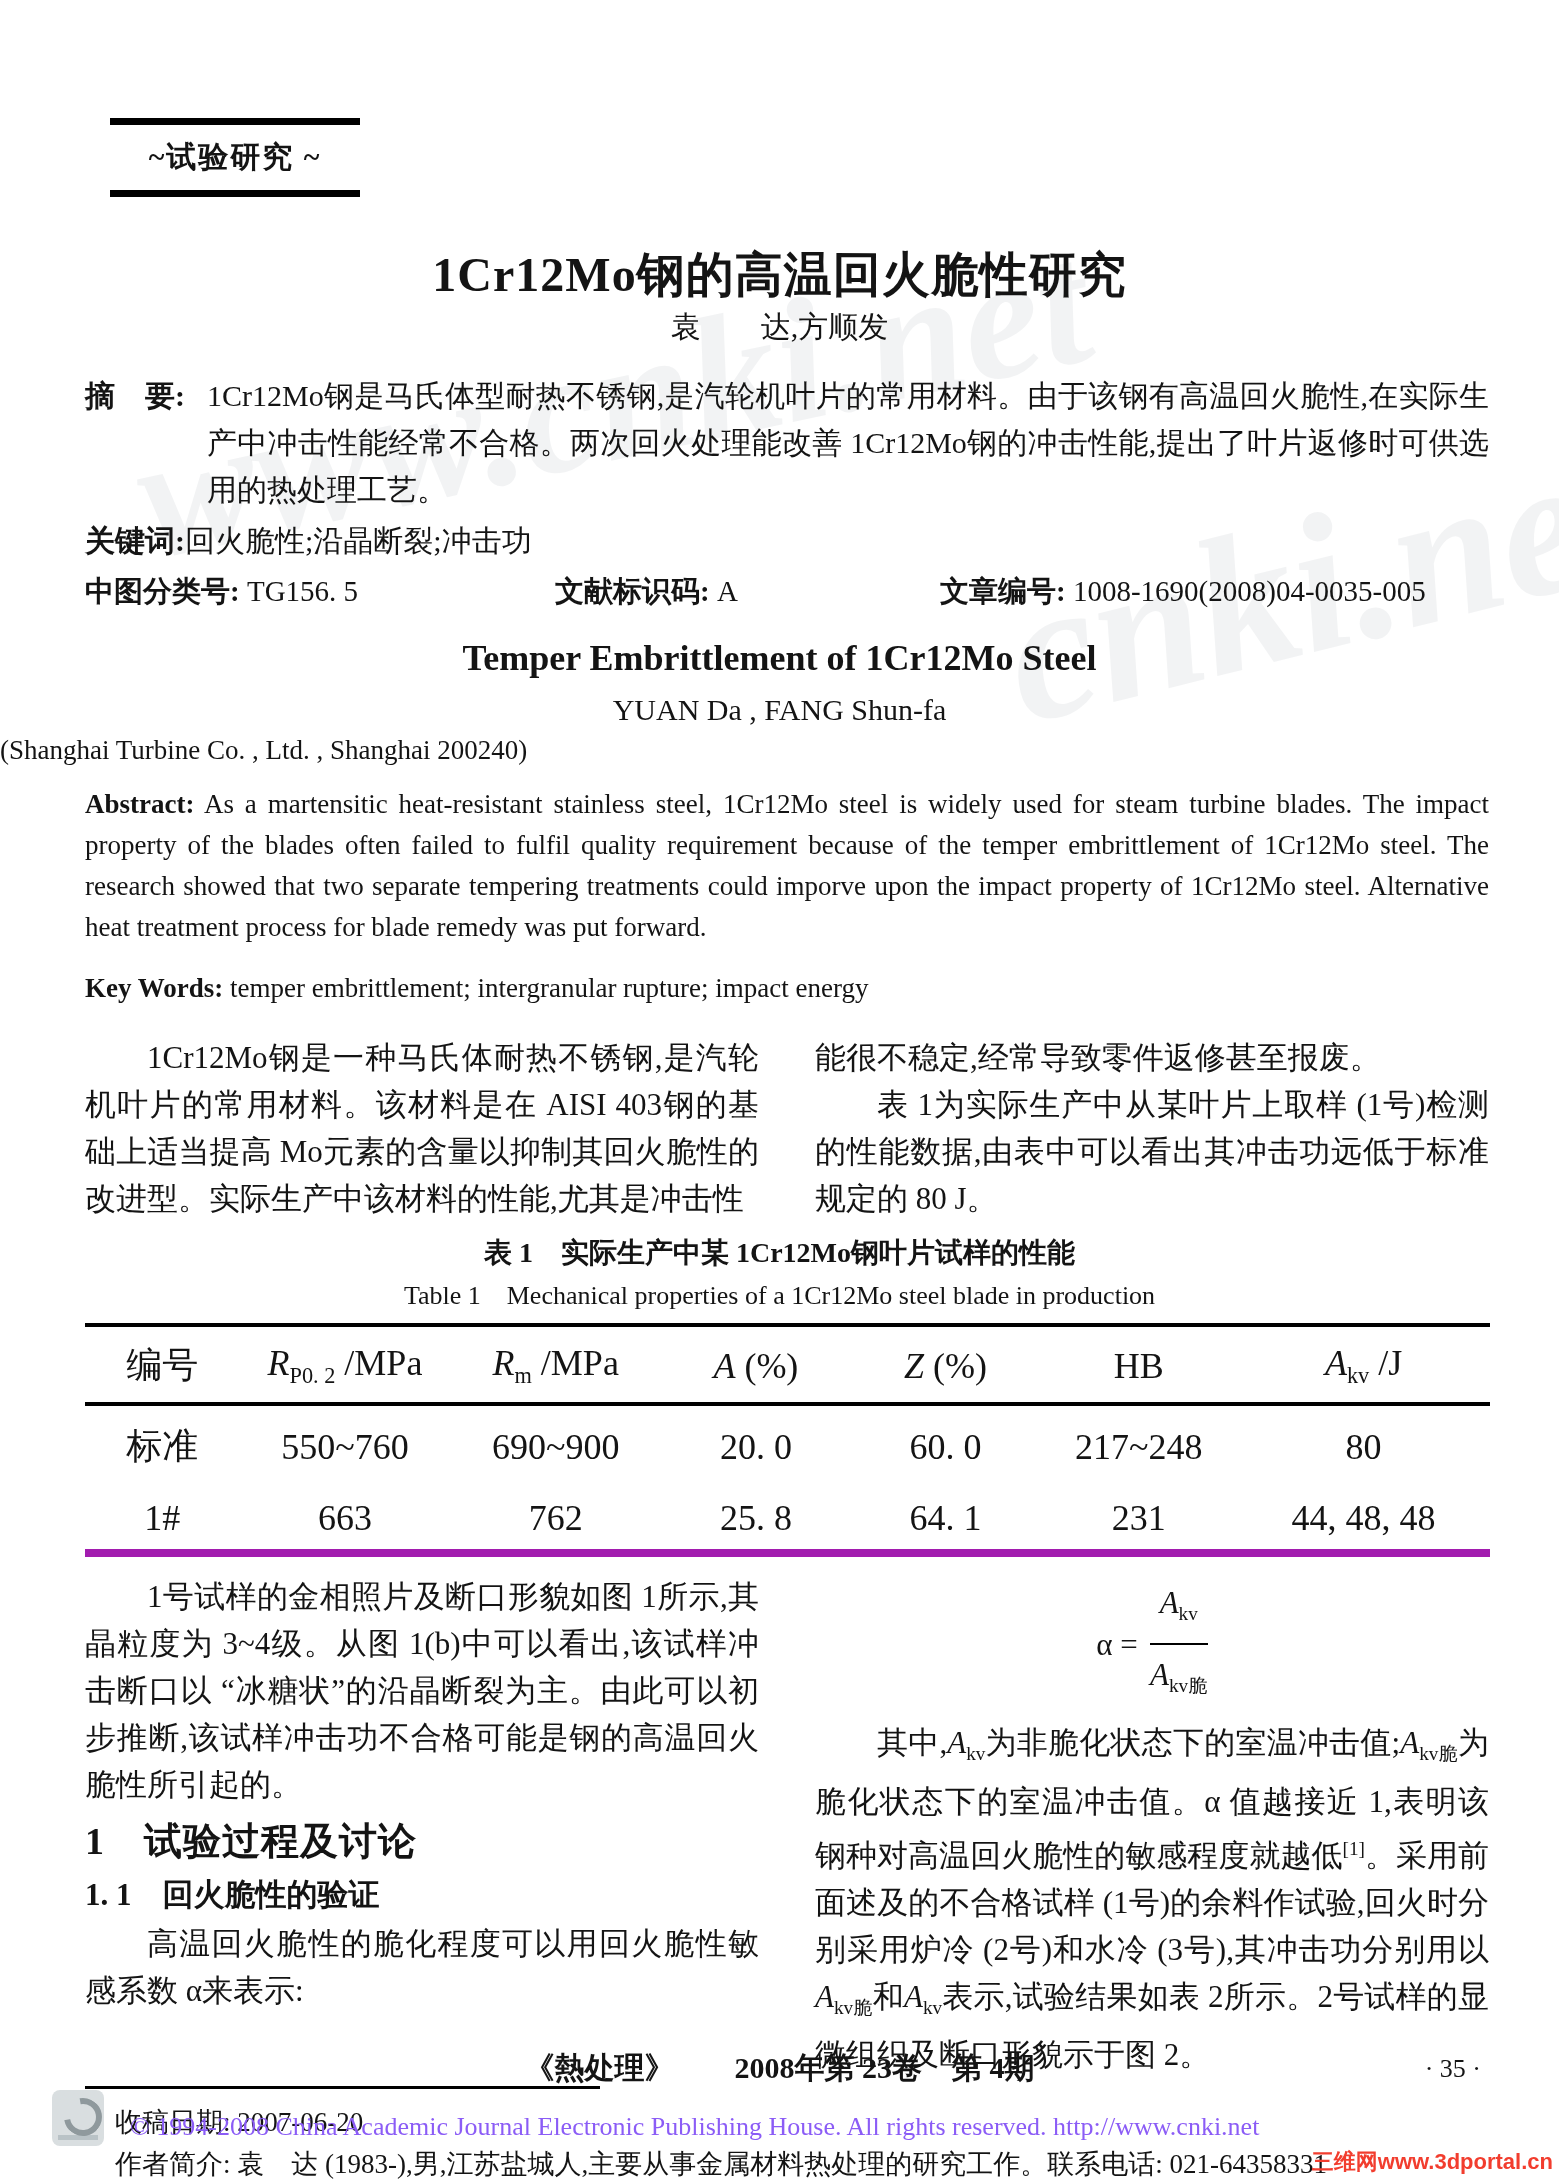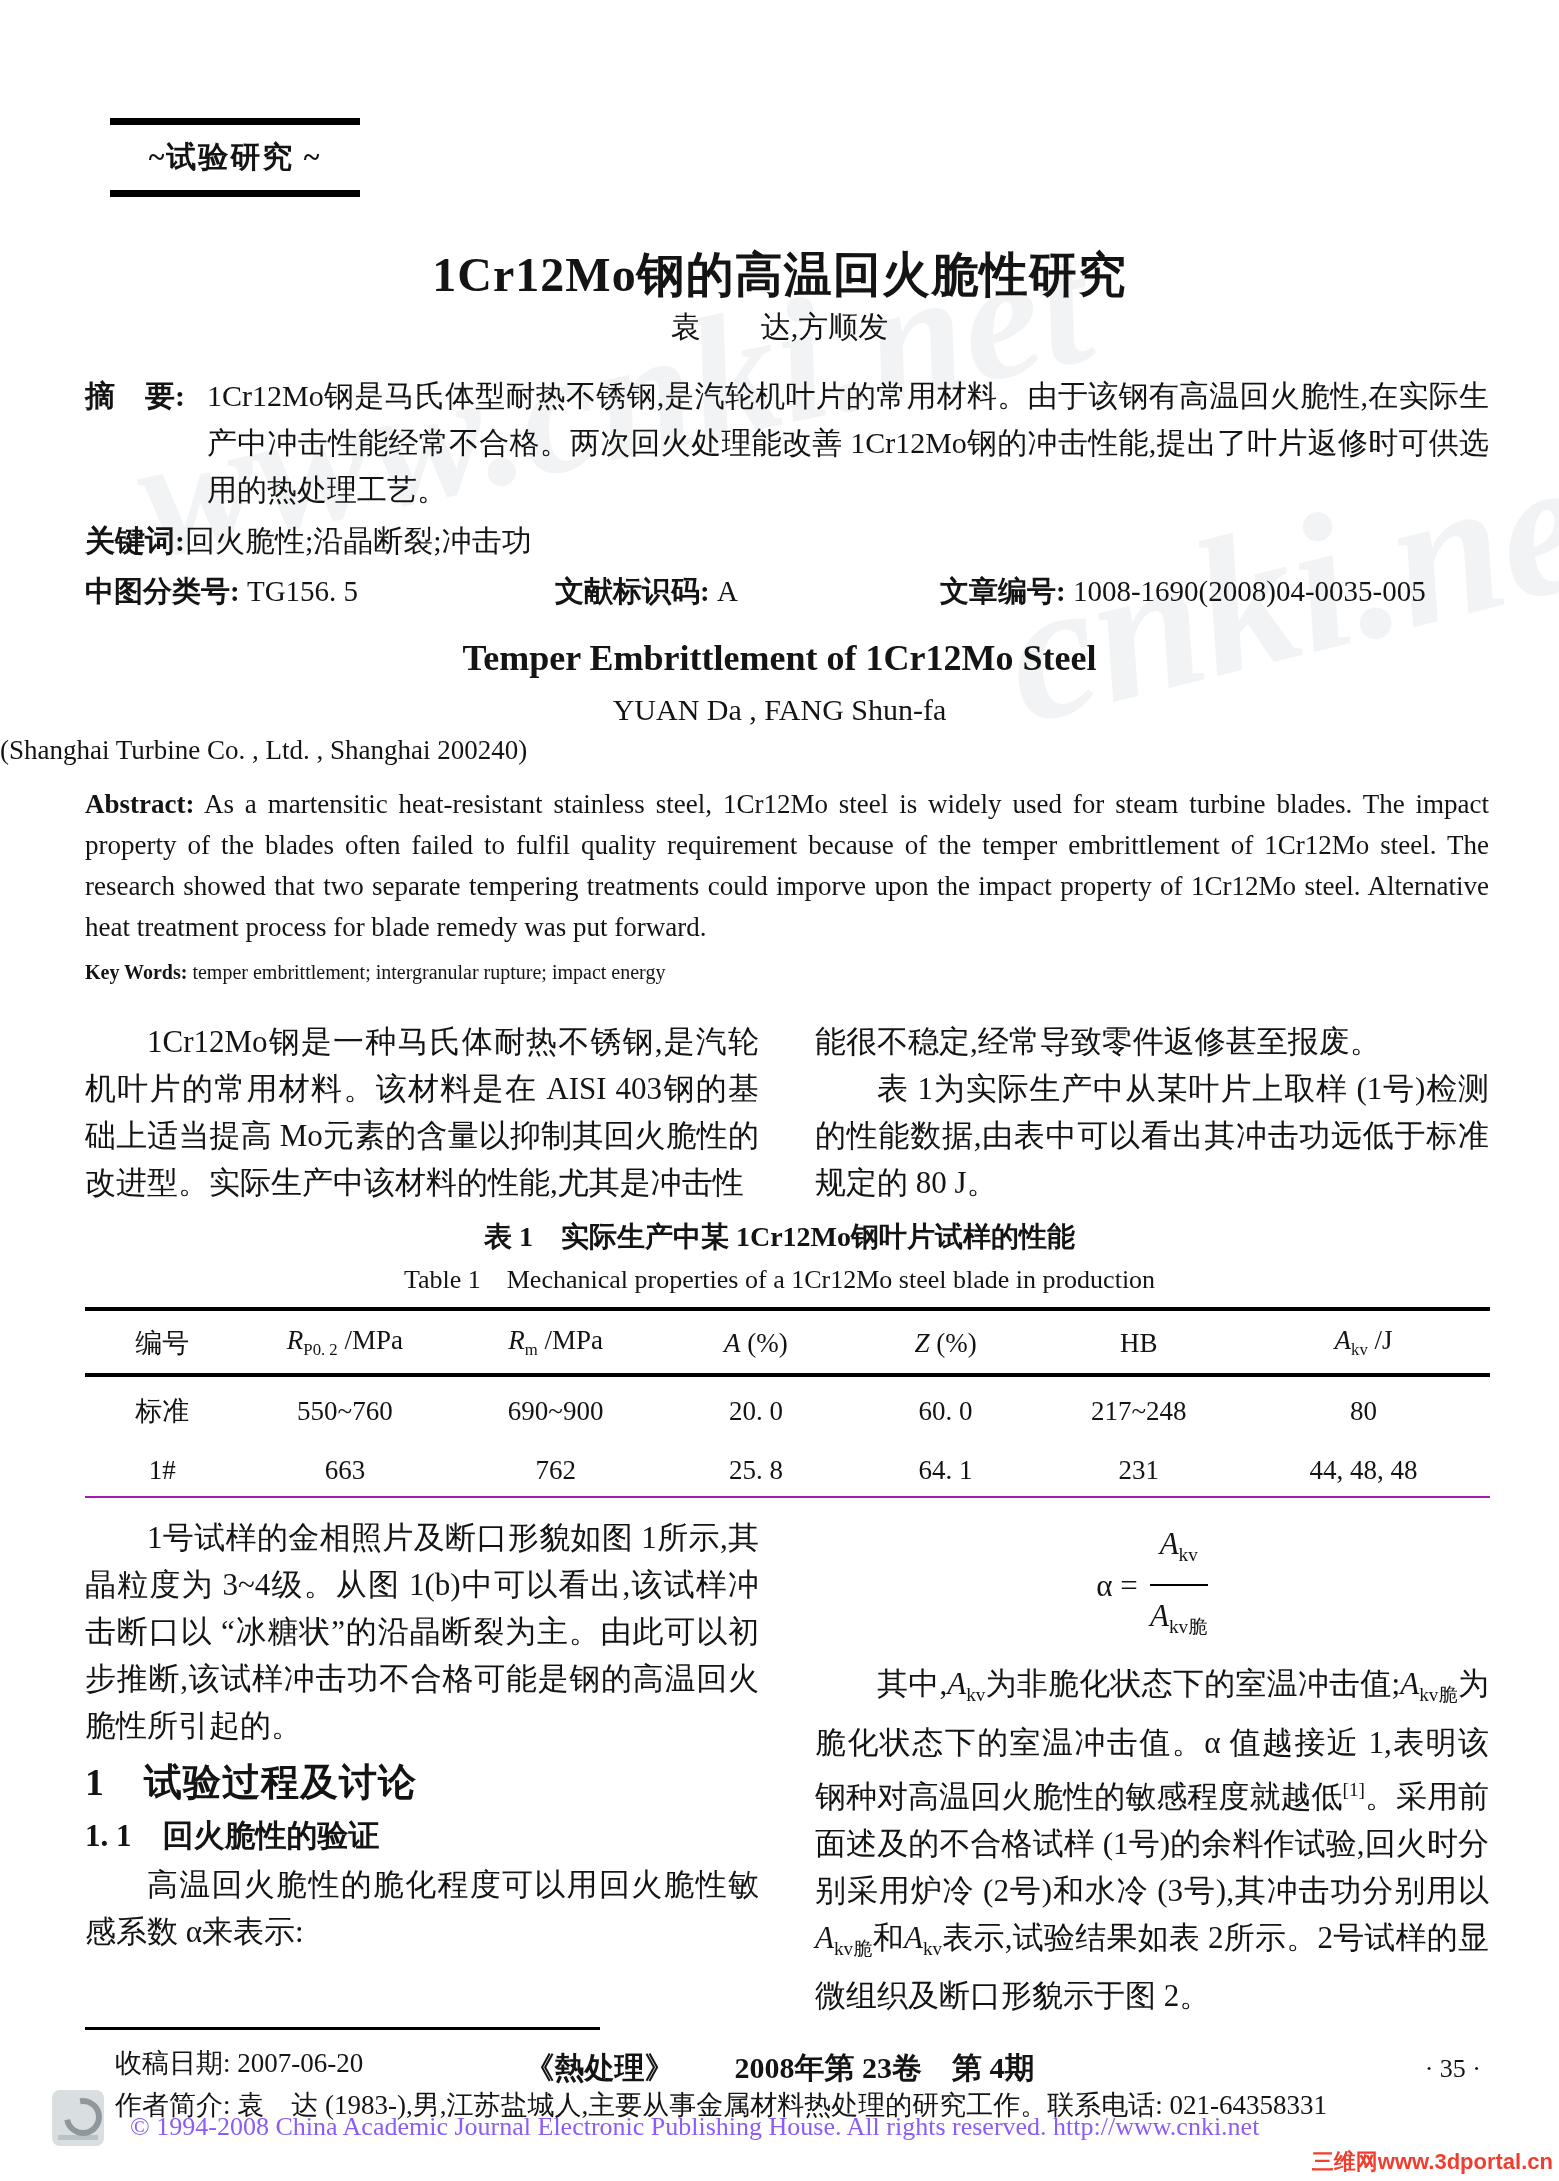--- a/index.html
+++ b/index.html
@@ -24,31 +24,31 @@
   .b{font-weight:bold;}
   .metaline{display:flex;margin:8px 70px 0 85px;font-size:29px;line-height:40px;}
   .metaline .m1{width:470px;flex:none;}
   .metaline .m2{width:385px;flex:none;}
   .metaline .m3{flex:1;}
 
   .en-title{margin-top:26px;text-align:center;font-size:36px;font-weight:bold;}
   .en-auth{margin-top:14px;text-align:center;font-size:30px;}
   .en-affil{margin-top:8px;text-align:left;font-size:27px;}
   .en-abs{margin:18px 70px 0 85px;font-size:27px;line-height:41px;text-align:justify;}
-  .en-kw{margin:4px 70px 0 85px;font-size:20px;line-height:40px;}
+  .en-kw{margin:20px 70px 0 85px;font-size:27px;line-height:40px;}
 
   .cols{display:flex;gap:56px;margin:26px 70px 0 85px;}
   .col{width:674px;font-size:31px;line-height:47px;text-align:justify;}
   p.ind{margin:0;text-indent:2em;}
   p.noind{margin:0;}
 
   .tbl-cap-cn{margin-top:12px;text-align:center;font-size:28px;font-weight:bold;}
   .tbl-cap-en{margin-top:6px;text-align:center;font-size:26px;}
   table.t1{width:1405px;margin:10px 0 0 85px;border-collapse:collapse;
-           border-top:4px solid #000;border-bottom:2px solid #a21caf;font-size:27px;}
+           border-top:4px solid #000;border-bottom:8px solid #a21caf;font-size:36px;}
   .t1 th{font-weight:normal;border-bottom:4px solid #000;padding:14px 0 12px;text-align:center;}
   .t1 td{padding:16px 0 10px;text-align:center;}
   .c1{width:11%;} .c2{width:15%;} .c3{width:15%;} .c4{width:13.5%;} .c5{width:13.5%;} .c6{width:14%;} .c7{width:18%;}
   .vr{font-style:italic;}
   sub{font-size:0.62em;} sup{font-size:0.62em;}
 
   .cols2{display:flex;gap:56px;margin:16px 70px 0 85px;}
   h2.sec{font-size:38px;font-weight:bold;margin:10px 0 4px;letter-spacing:1px;}
   h3.subsec{font-size:31px;font-weight:bold;margin:6px 0 2px;}
 

